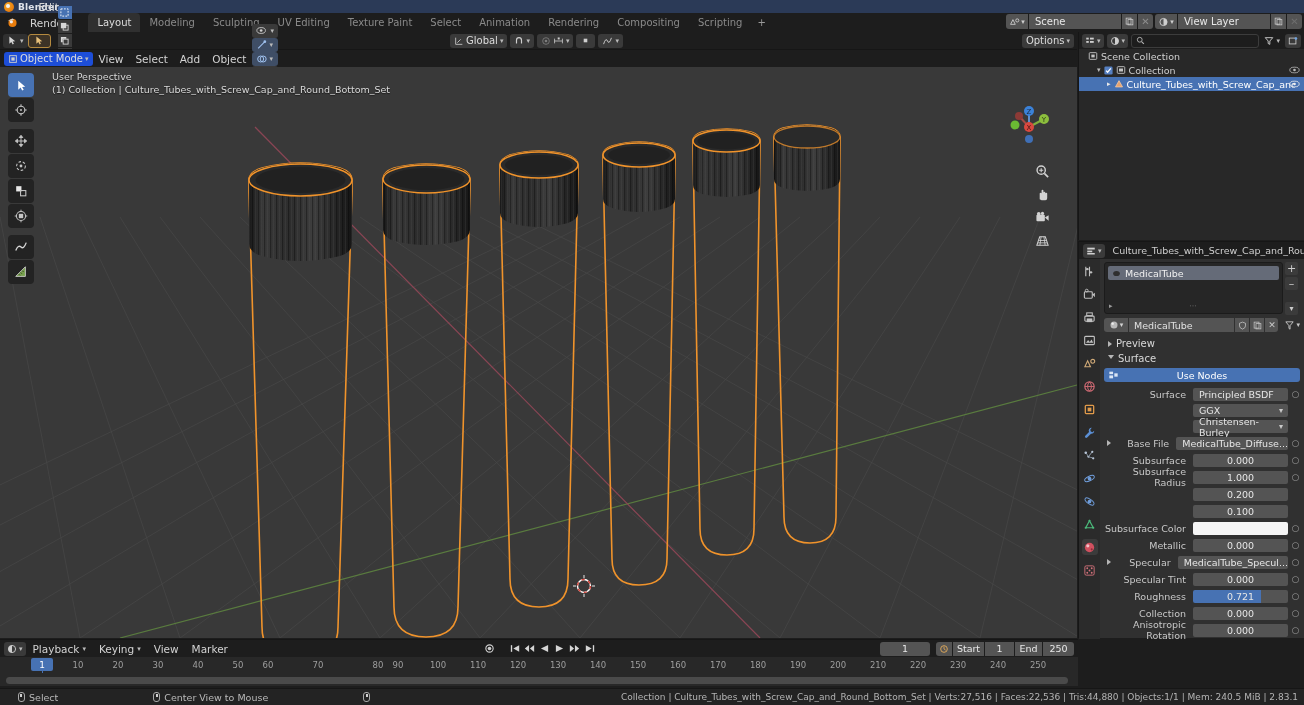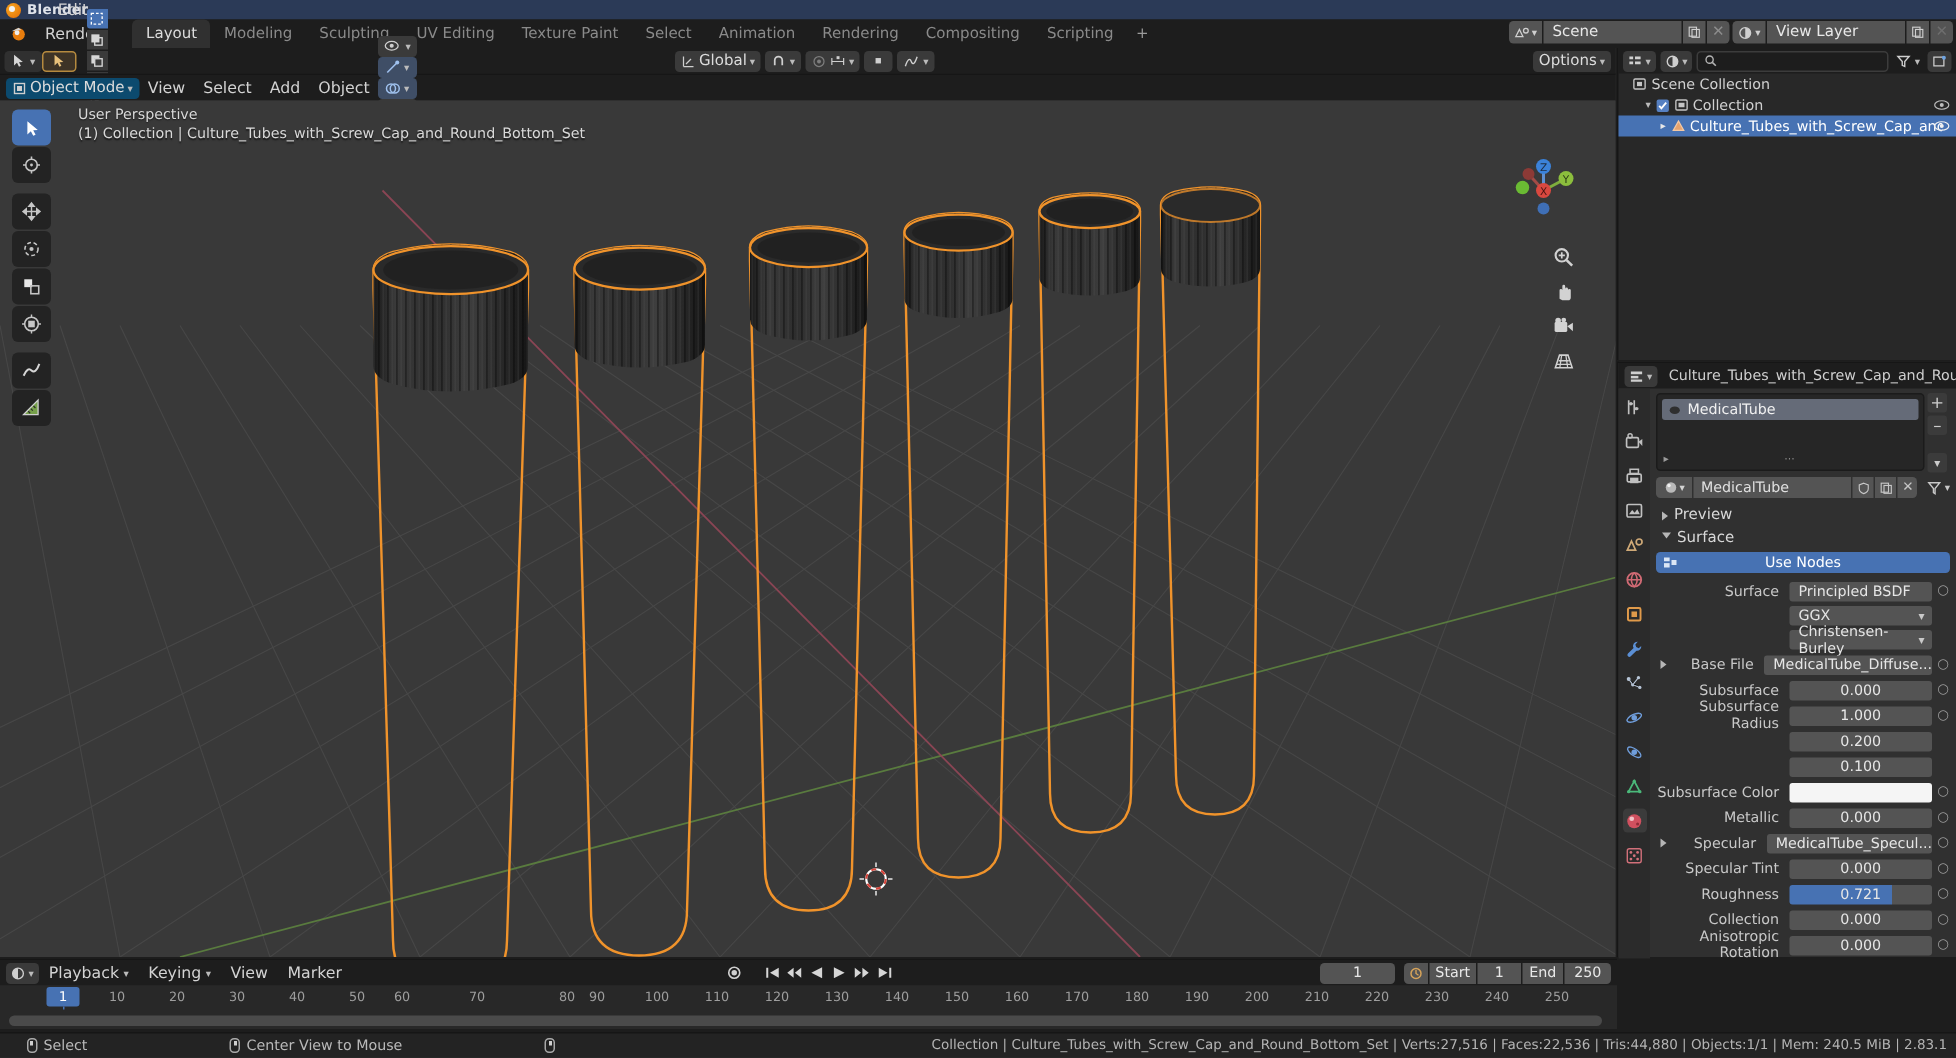--- a/index.html
+++ b/index.html
@@ -401,21 +401,21 @@
 
     <div class="right">
       <div class="hdr-btn" style="background:#3a3a3a;">
         <span>Options</span>
         <span style="font-size:7px;color:#bbb;">▾</span>
       </div>
     </div>
   </div>
 
   <div id="vp-tool-header">
-    <div class="hdr-btn" style="background:#0c4a6e;">
+    <div class="hdr-btn" style="background:#1d4ed8;">
       <svg width="10" height="10" viewBox="0 0 12 12">
           <rect x="2" y="2" width="8" height="8" fill="none" stroke="#cfcfcf" stroke-width="1.1"></rect>
           <rect x="4" y="4" width="4" height="4" fill="#cfcfcf"></rect>
         </svg>
       <span>Object Mode</span>
       <span style="font-size:7px;color:#bbb;">▾</span>
     </div>
     <div class="hdr-plain">View</div>
     <div class="hdr-plain">Select</div>
     <div class="hdr-plain">Add</div>

